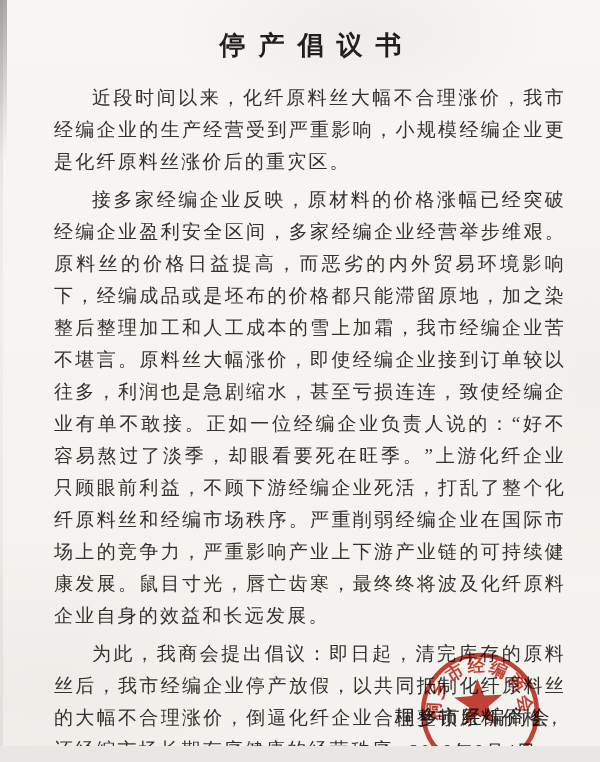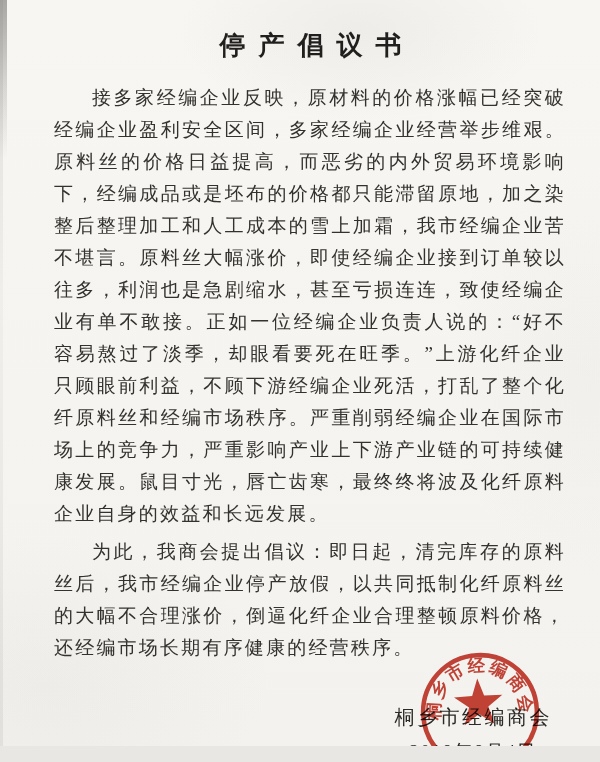--- a/index.html
+++ b/index.html
@@ -86,20 +86,21 @@
 <body>
 
 <div class="page">
 
   <div class="scan-edge"></div>
   <div class="scan-edge-soft"></div>
 
   <h1 class="doc-title">停产倡议书</h1>
 
   <div class="doc-body">
+    <p>近段时间以来，化纤原料丝大幅不合理涨价，我市经编企业的生产经营受到严重影响，小规模经编企业更是化纤原料丝涨价后的重灾区。</p>
     <p>接多家经编企业反映，原材料的价格涨幅已经突破经编企业盈利安全区间，多家经编企业经营举步维艰。原料丝的价格日益提高，而恶劣的内外贸易环境影响下，经编成品或是坯布的价格都只能滞留原地，加之染整后整理加工和人工成本的雪上加霜，我市经编企业苦不堪言。原料丝大幅涨价，即使经编企业接到订单较以往多，利润也是急剧缩水，甚至亏损连连，致使经编企业有单不敢接。正如一位经编企业负责人说的：“好不容易熬过了淡季，却眼看要死在旺季。”上游化纤企业只顾眼前利益，不顾下游经编企业死活，打乱了整个化纤原料丝和经编市场秩序。严重削弱经编企业在国际市场上的竞争力，严重影响产业上下游产业链的可持续健康发展。鼠目寸光，唇亡齿寒，最终终将波及化纤原料企业自身的效益和长远发展。</p>
     <p>为此，我商会提出倡议：即日起，清完库存的原料丝后，我市经编企业停产放假，以共同抵制化纤原料丝的大幅不合理涨价，倒逼化纤企业合理整顿原料价格，还经编市场长期有序健康的经营秩序。</p>
   </div>
 
   <div class="signature-block">
     <div class="signature-org">桐乡市经编商会</div>
     <div class="signature-date">2018年8月4日</div>
   </div>
 
   <svg class="seal" viewBox="0 0 130 130" aria-hidden="true">

